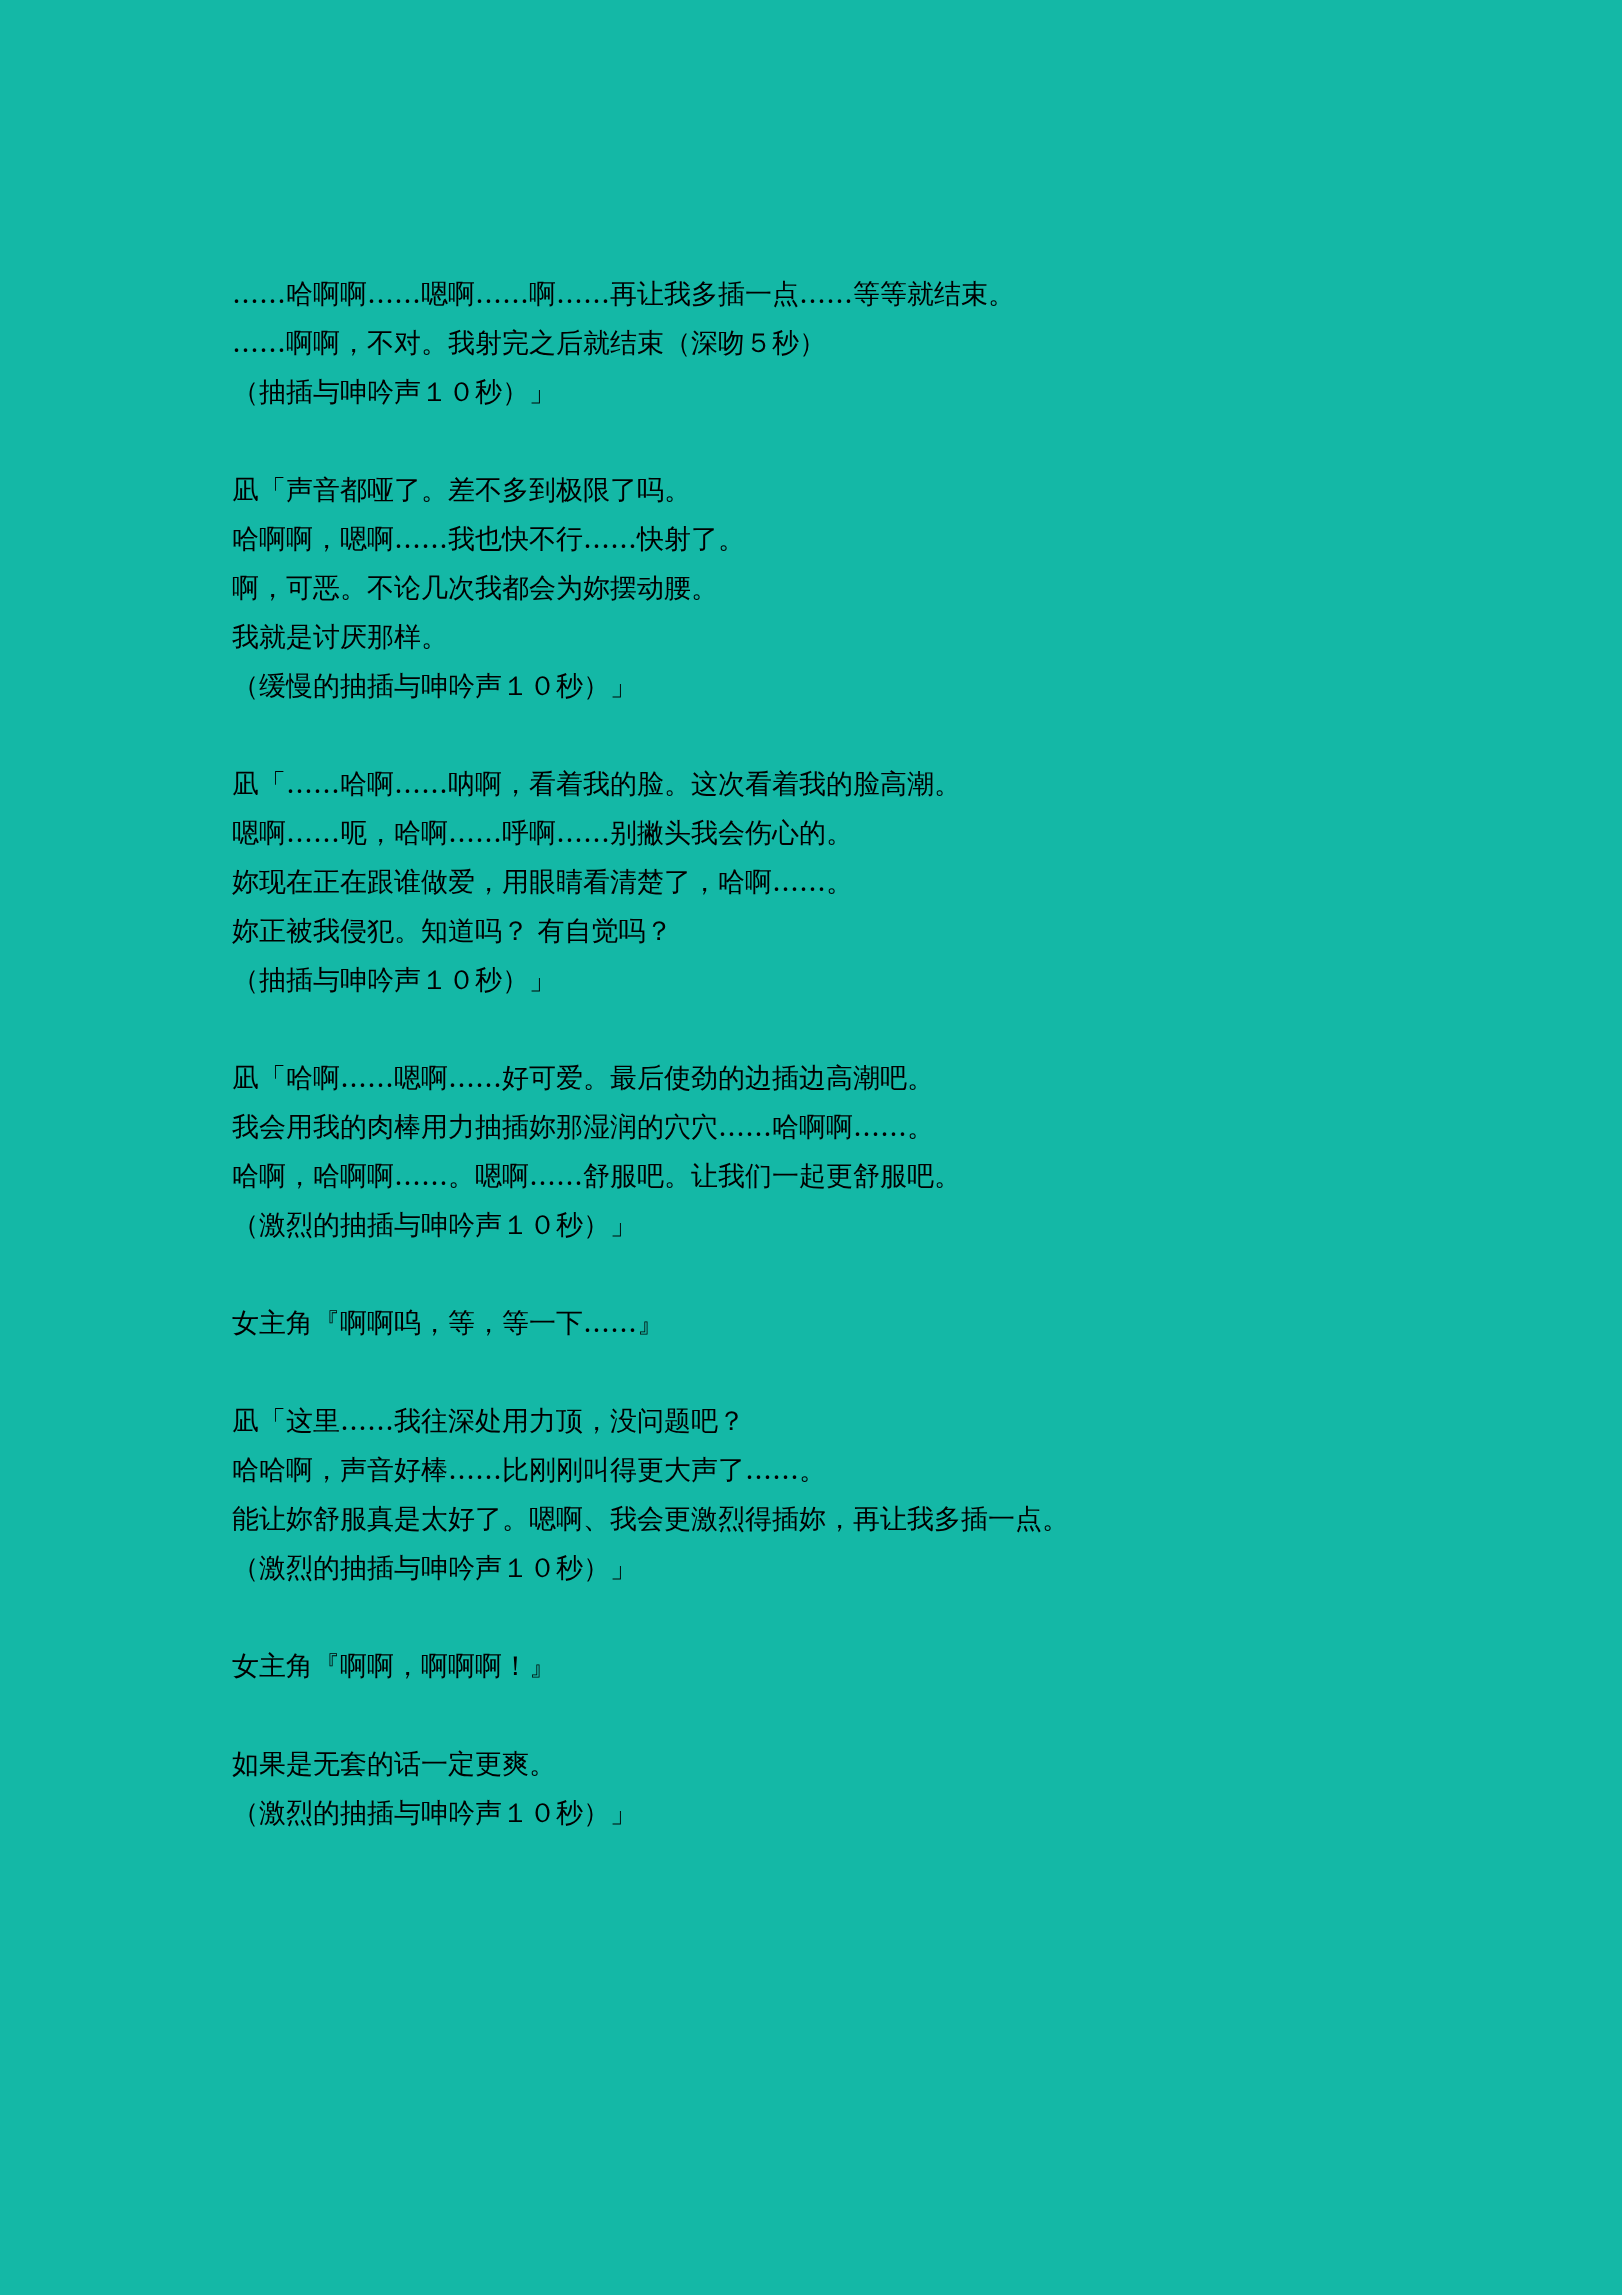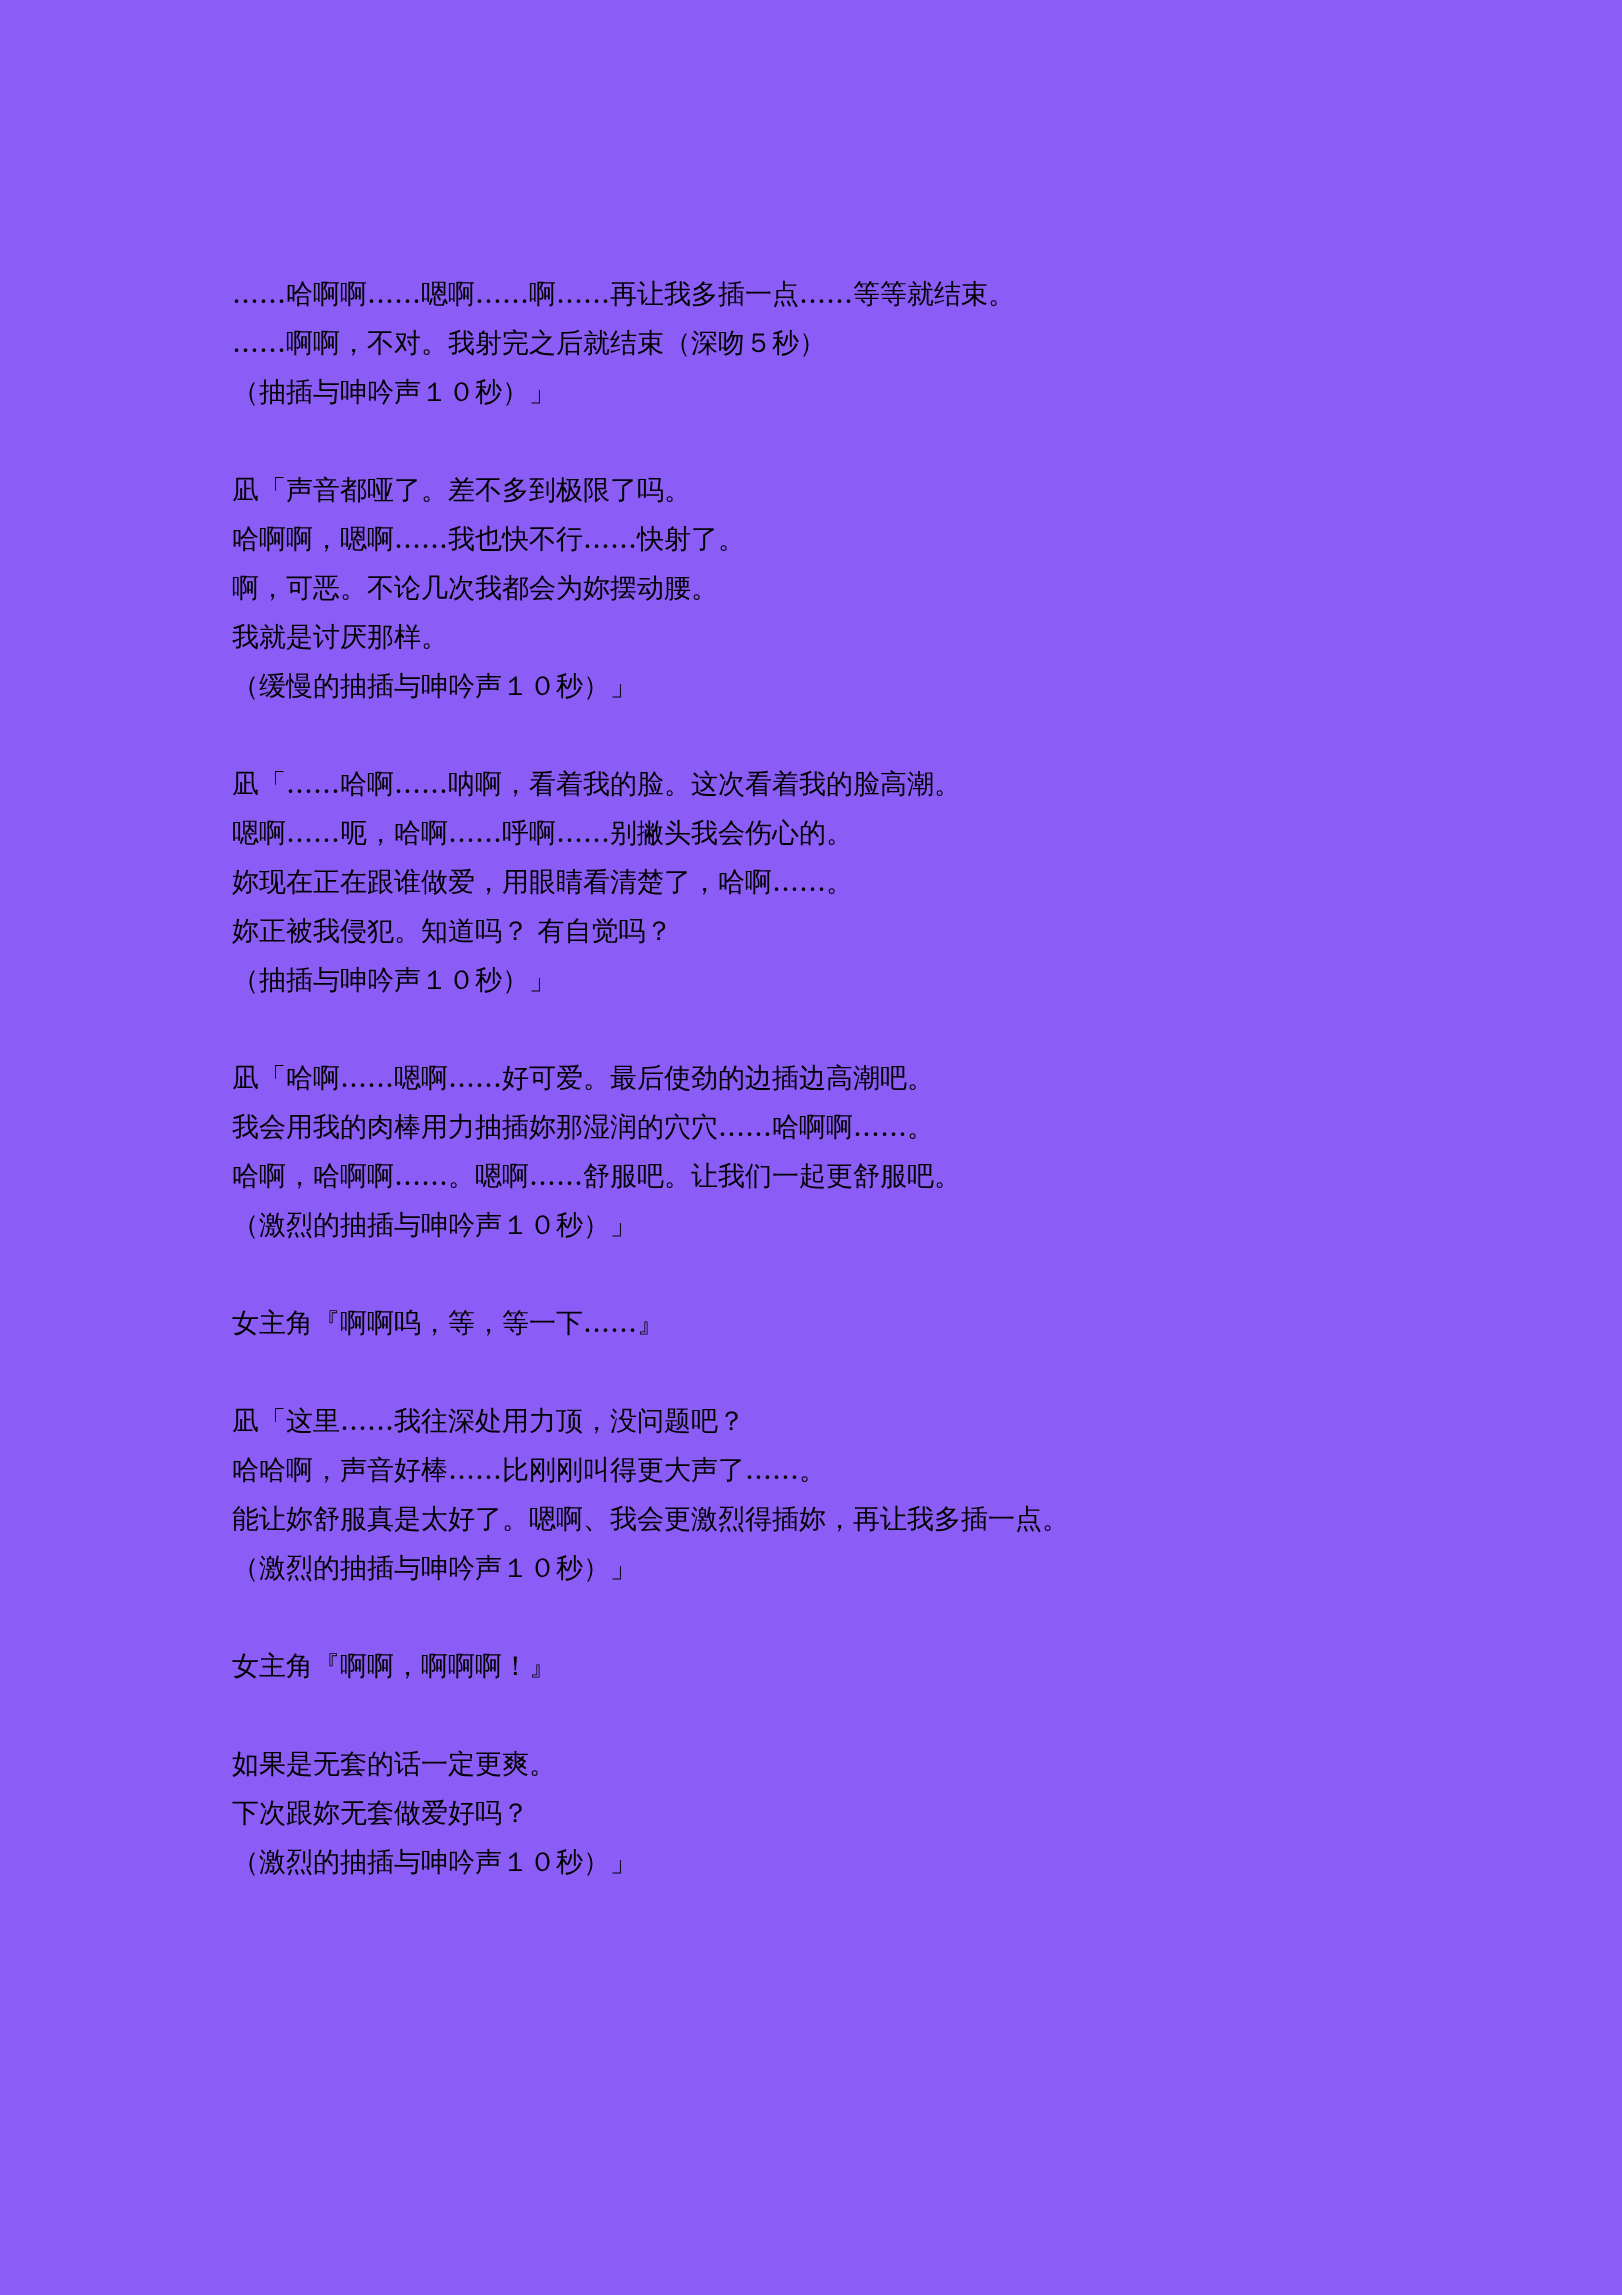--- a/index.html
+++ b/index.html
@@ -4,21 +4,21 @@
 <style>
   html, body {
     margin: 0;
     padding: 0;
     background: #ffffff;
   }
   .page {
     position: relative;
     width: 1622px;
     height: 2295px;
-    background: #8b5cf6;
+    background: #14b8a6;
     overflow: hidden;
     font-family: "DejaVu Serif", "Liberation Serif", serif;
     color: #000000;
   }
   .content {
     position: absolute;
     left: 232px;
     top: 269px;
     font-size: 27px;
   }
@@ -76,19 +76,18 @@
       <div class="line">能让妳舒服真是太好了。嗯啊、我会更激烈得插妳，再让我多插一点。</div>
       <div class="line">（激烈的抽插与呻吟声１０秒）」</div>
     </div>
 
     <div class="para">
       <div class="line">女主角『啊啊，啊啊啊！』</div>
     </div>
 
     <div class="para">
       <div class="line">如果是无套的话一定更爽。</div>
-      <div class="line">下次跟妳无套做爱好吗？</div>
       <div class="line">（激烈的抽插与呻吟声１０秒）」</div>
     </div>
 
   </div>
 </div>
 
 
 </body></html>

